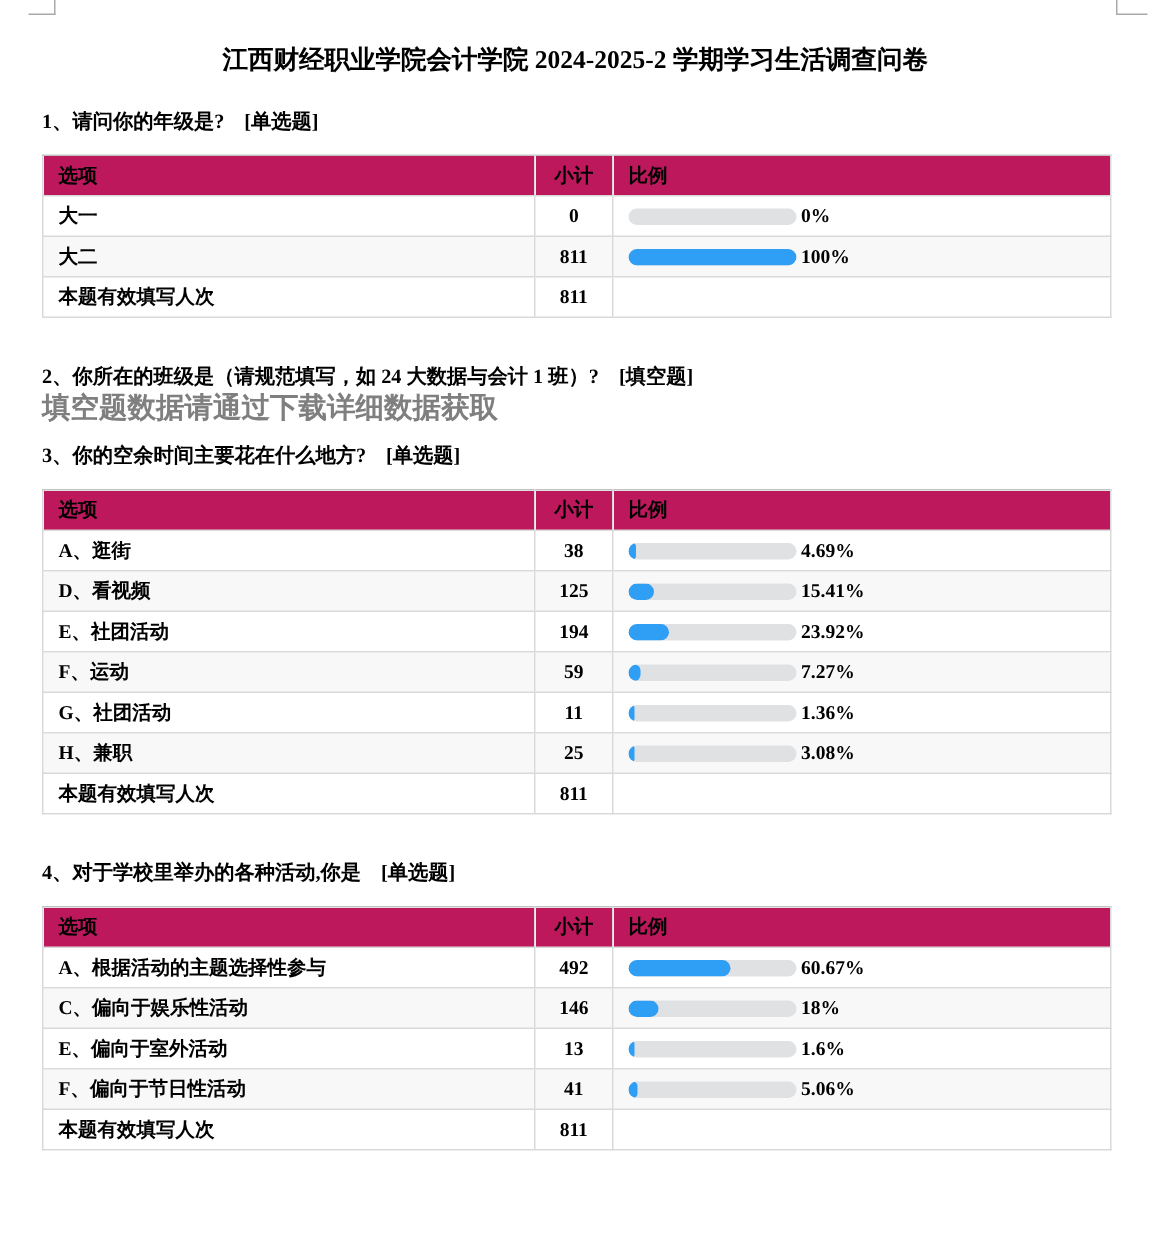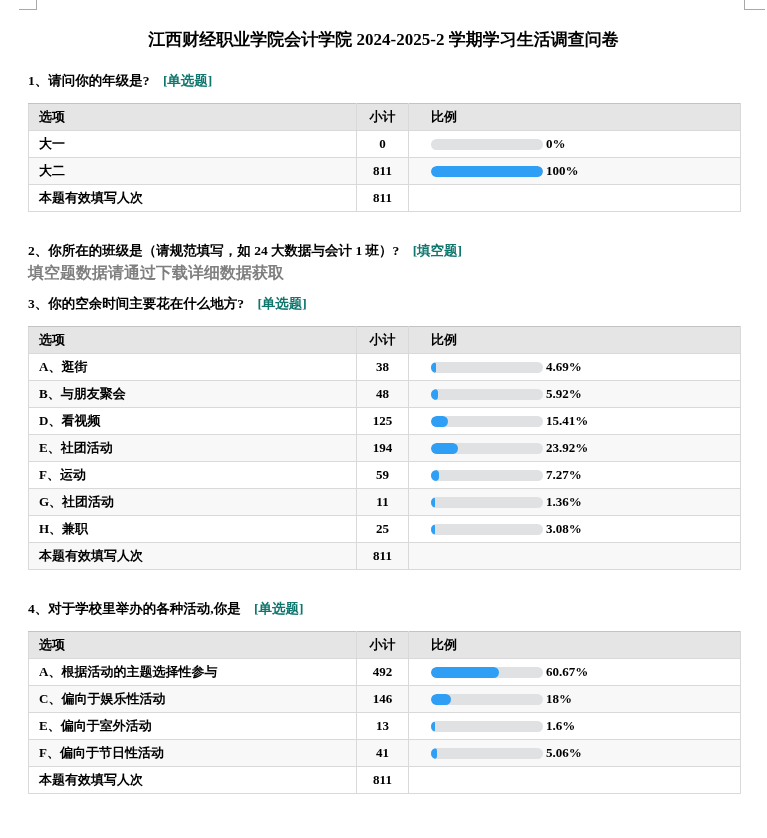--- a/index.html
+++ b/index.html
@@ -9,31 +9,31 @@
     position:relative;
   }
   .cropmark { position:absolute; top:0; height:10px; }
   .cropmark.left  { left:19px;  width:18px; border-bottom:1px solid #a9a9a9; border-right:1px solid #a9a9a9; }
   .cropmark.right { left:744px; width:21px; border-bottom:1px solid #a9a9a9; border-left:1px solid #a9a9a9; }
   .title { padding-top:12px; text-align:center; font-size:17px; font-weight:bold;margin-top:16px; }
   .content { padding-left:28px; }
   .qline { font-size:13.5px; font-weight:bold; margin-top:30px; line-height:18px; }
   .qline.first { margin-top:21px; }
   .qline.tight { margin-top:13px; }
-  .qline .tag { color:#0f766e; margin-left:10px; text-decoration:none; cursor:pointer; }
-  .note { font-size:16px; font-weight:bold; color:#7f7f7f; margin-top:4px; line-height:18px; }
+  .qline .tag { color:#000000; margin-left:10px; text-decoration:none; cursor:pointer; }
+  .note { font-size:19px; font-weight:bold; color:#7f7f7f; margin-top:4px; line-height:18px; }
   table { border-collapse:collapse; width:712px; margin-top:13px; table-layout:fixed; }
   th,td { border:1px solid #d9d9d9; height:27px; font-size:13px; font-weight:bold; padding:0; overflow:hidden; white-space:nowrap; }
-  thead th { background:#e5e5e5; border-top:1px solid #c3c3c3; text-align:left; }
+  thead th { background:#be185d; border-top:1px solid #c3c3c3; text-align:left; }
   .col-opt   { width:328px; }
   .col-cnt   { width:52px;  }
   .col-ratio { width:332px; }
   th.opt, td.opt { padding-left:10px; text-align:left; }
   th.cnt, td.cnt { text-align:center;margin-left:40px; }
-  th.ratio, td.ratio { padding-left:22px; text-align:left; }
+  th.ratio, td.ratio { padding-left:10px; text-align:left; }
   tbody tr:nth-child(even) td { background:#f8f8f9; }
   .barwrap { display:flex; align-items:center; }
   .track { width:112px; height:11px; background:#e0e1e3; border-radius:6px; overflow:hidden; flex:none; }
   .fill  { height:11px; background:#2f9ef5; border-radius:6px; width:0; }
   .pct   { margin-left:3px; }
 </style>
 </head>
 <body>
 
 <div class="cropmark left"></div>
@@ -123,32 +123,20 @@
         <td class="ratio">
             <div class="barwrap">
               <div class="track">
                 <div class="fill" style="width: 4.69%;"></div>
               </div>
               <span class="pct">4.69%</span>
             </div>
           </td>
       </tr>
       <tr>
-        <td class="opt">B、与朋友聚会</td>
-        <td class="cnt">48</td>
-        <td class="ratio">
-            <div class="barwrap">
-              <div class="track">
-                <div class="fill" style="width: 5.92%;"></div>
-              </div>
-              <span class="pct">5.92%</span>
-            </div>
-          </td>
-      </tr>
-      <tr>
         <td class="opt">D、看视频</td>
         <td class="cnt">125</td>
         <td class="ratio">
             <div class="barwrap">
               <div class="track">
                 <div class="fill" style="width: 15.41%;"></div>
               </div>
               <span class="pct">15.41%</span>
             </div>
           </td>

